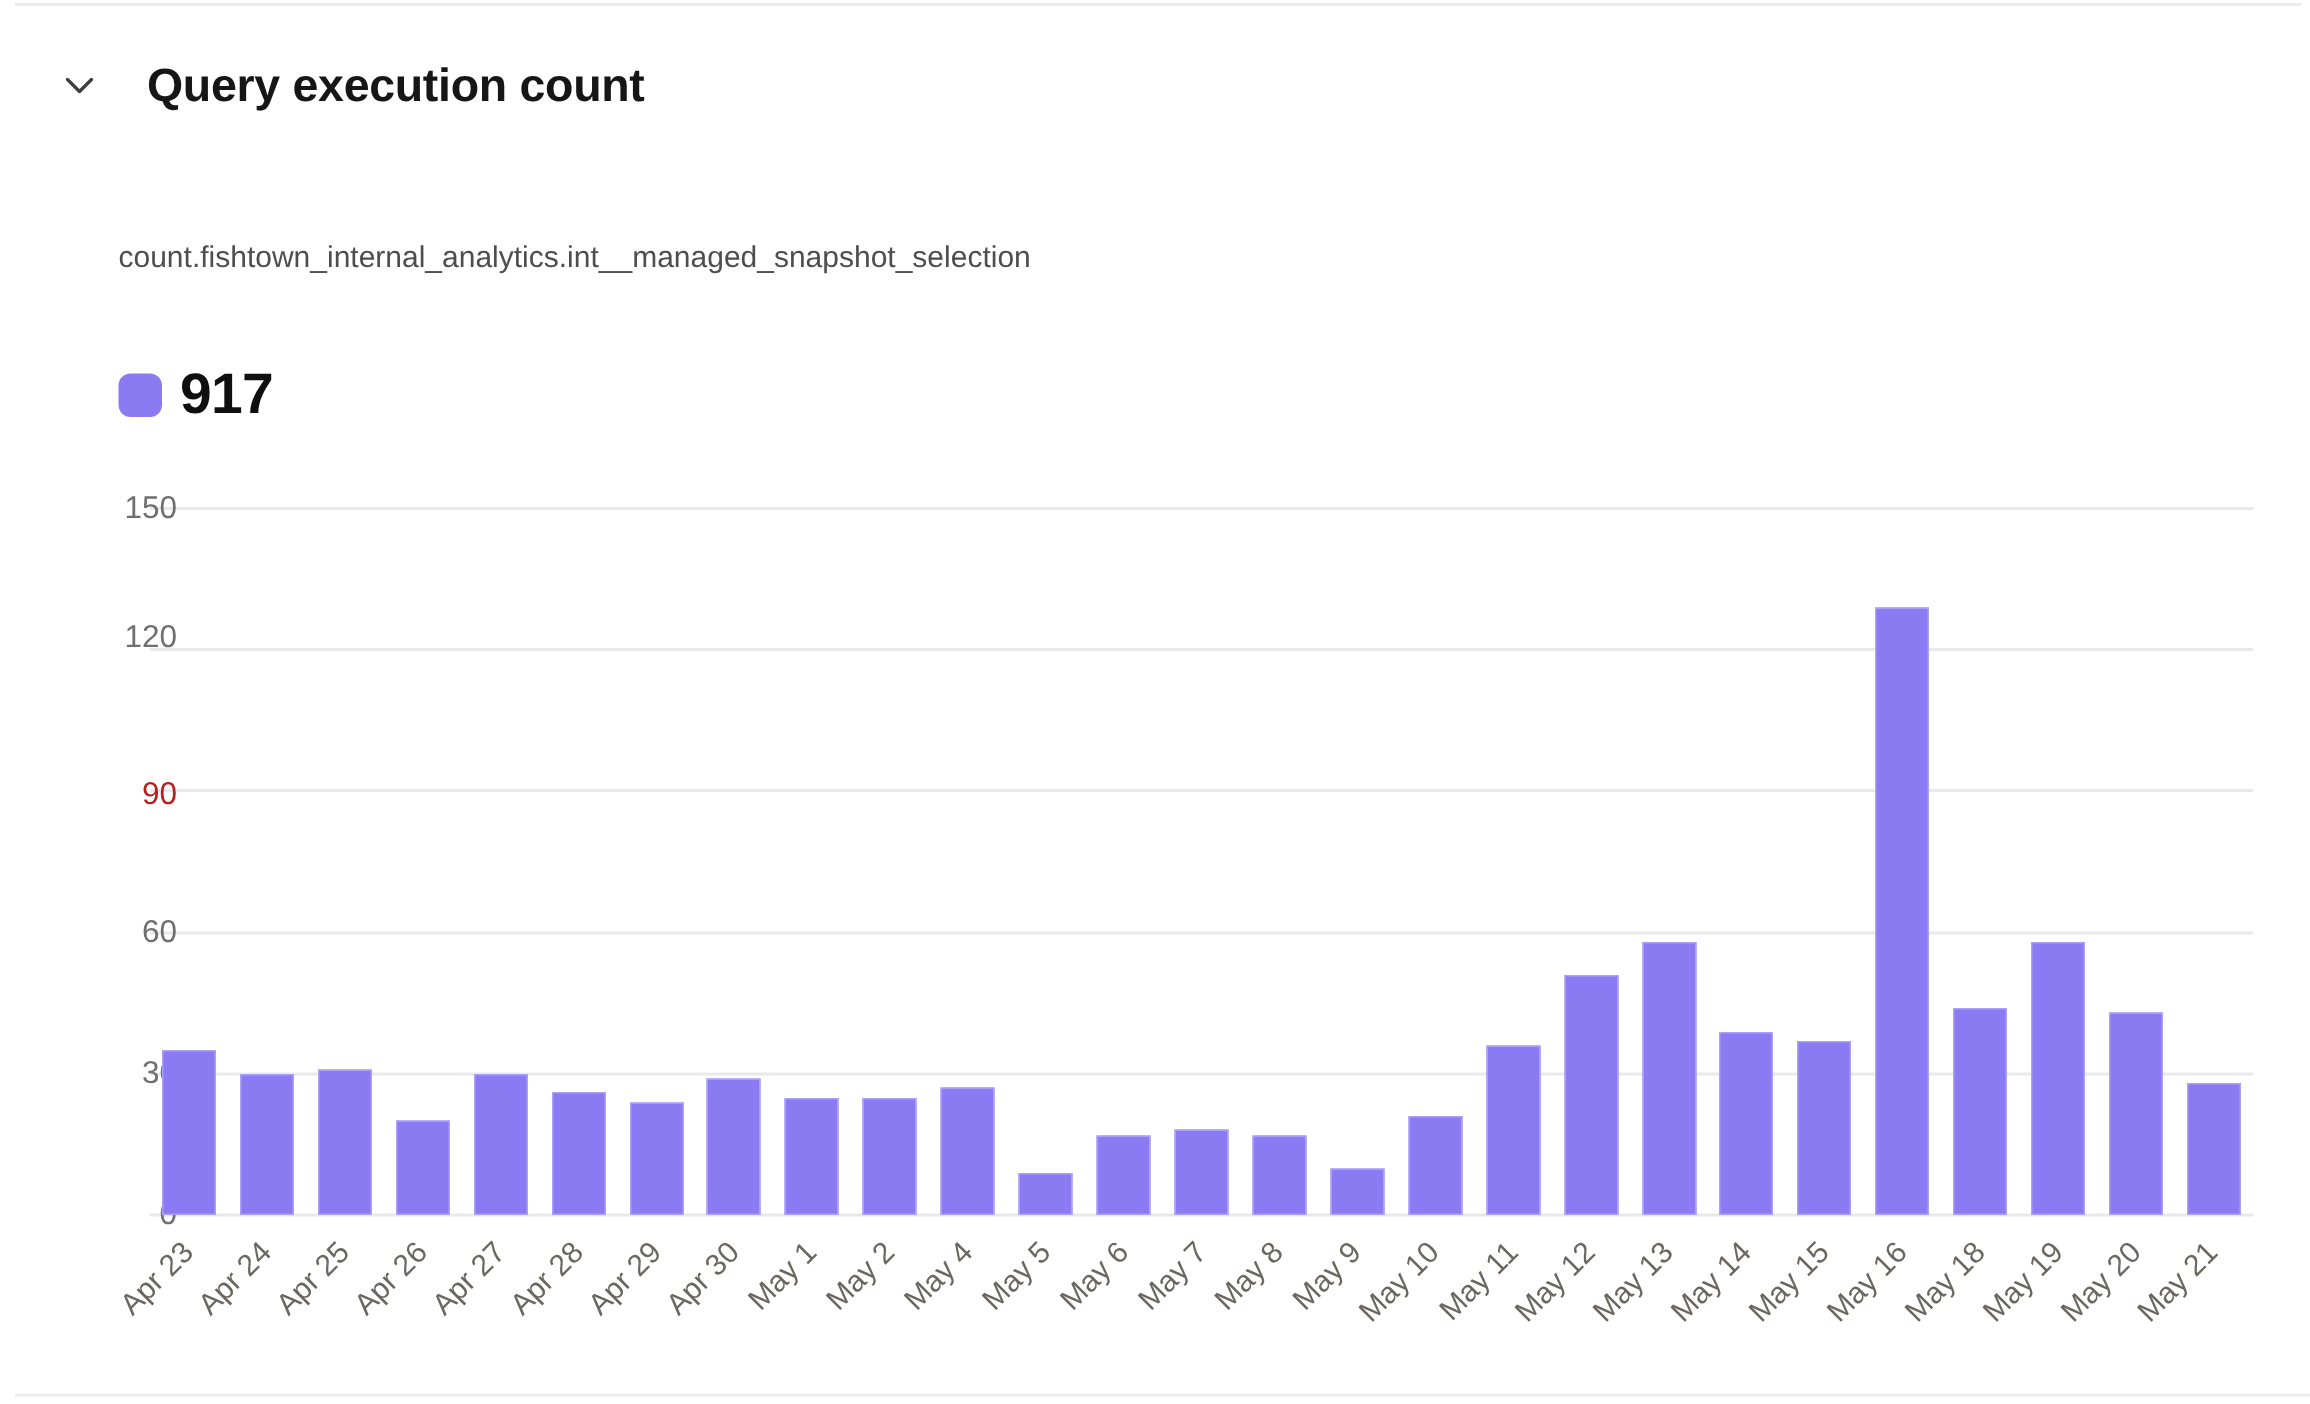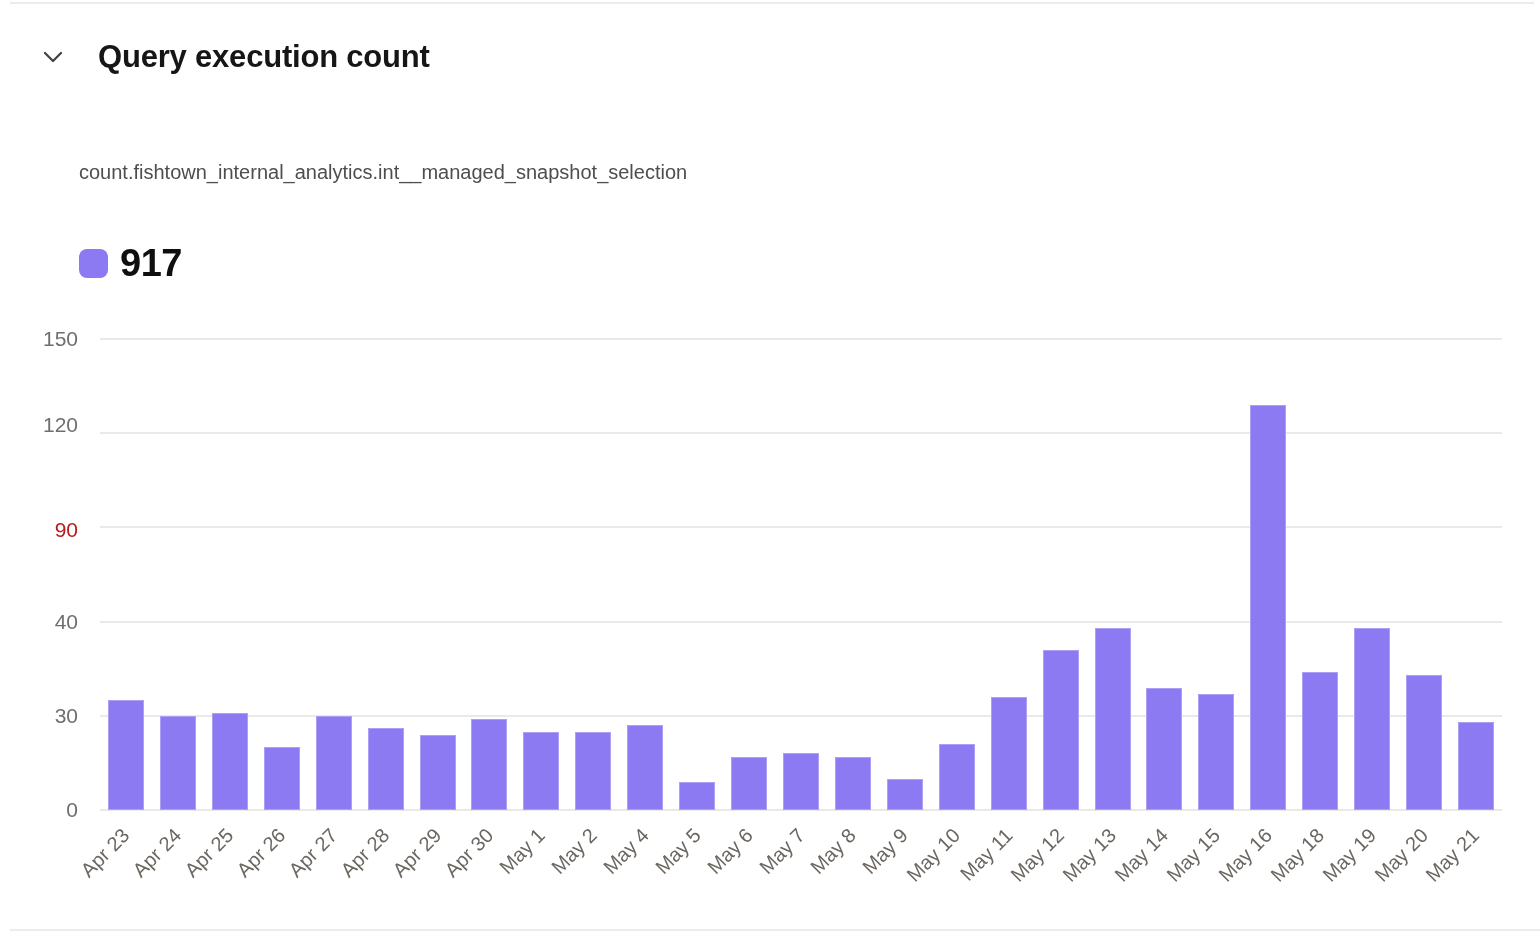--- a/index.html
+++ b/index.html
@@ -88,20 +88,21 @@
     background: #e9e9e9;
   }
   .y-tick-label {
     position: absolute;
     left: 0;
     width: 78px;
     text-align: right;
     font-size: 21px;
     line-height: 24px;
     color: #6f6f6f;
+    padding-left: 40px;
   }
   .bar {
     position: absolute;
     box-sizing: border-box;
     background: #8c7af3;
     border: 1px solid #ab9ff6;
     cursor: pointer;
   }
   .x-tick-label {
     position: absolute;
@@ -135,21 +136,21 @@
   <span class="legend-swatch" style="background: rgb(140, 122, 243);"></span>
   <span class="legend-total">917</span>
 </div>
 
 <div id="chart">
     <div class="gridline" style="left: 100px; width: 1402px; top: 809px; background: rgb(233, 233, 233);"></div>
     <div class="y-tick-label" style="top: 798px; color: rgb(111, 111, 111);">0</div>
     <div class="gridline" style="left: 100px; width: 1402px; top: 714.8px; background: rgb(233, 233, 233);"></div>
     <div class="y-tick-label" style="top: 703.8px; color: rgb(111, 111, 111);">30</div>
     <div class="gridline" style="left: 100px; width: 1402px; top: 620.6px; background: rgb(233, 233, 233);"></div>
-    <div class="y-tick-label" style="top: 609.6px; color: rgb(111, 111, 111);">40</div>
+    <div class="y-tick-label" style="top: 609.6px; color: rgb(111, 111, 111);">60</div>
     <div class="gridline" style="left: 100px; width: 1402px; top: 526.4px; background: rgb(233, 233, 233);"></div>
     <div class="y-tick-label" style="top: 518px; color: #b91c1c;">90</div>
     <div class="gridline" style="left: 100px; width: 1402px; top: 432.2px; background: rgb(233, 233, 233);"></div>
     <div class="y-tick-label" style="top: 413px; color: rgb(111, 111, 111);">120</div>
     <div class="gridline" style="left: 100px; width: 1402px; top: 338px; background: rgb(233, 233, 233);"></div>
     <div class="y-tick-label" style="top: 327px; color: rgb(111, 111, 111);">150</div>
     <div class="bar" style="left: 107.963px; width: 36px; top: 700.1px; height: 109.9px; background: rgb(140, 122, 243); border-color: rgb(171, 159, 246);"></div>
     <div class="x-tick-label" style="right: 1422.04px; color: rgb(107, 102, 96);">Apr 23</div>
     <div class="bar" style="left: 159.889px; width: 36px; top: 715.8px; height: 94.2px; background: rgb(140, 122, 243); border-color: rgb(171, 159, 246);"></div>
     <div class="x-tick-label" style="right: 1370.11px; color: rgb(107, 102, 96);">Apr 24</div>

